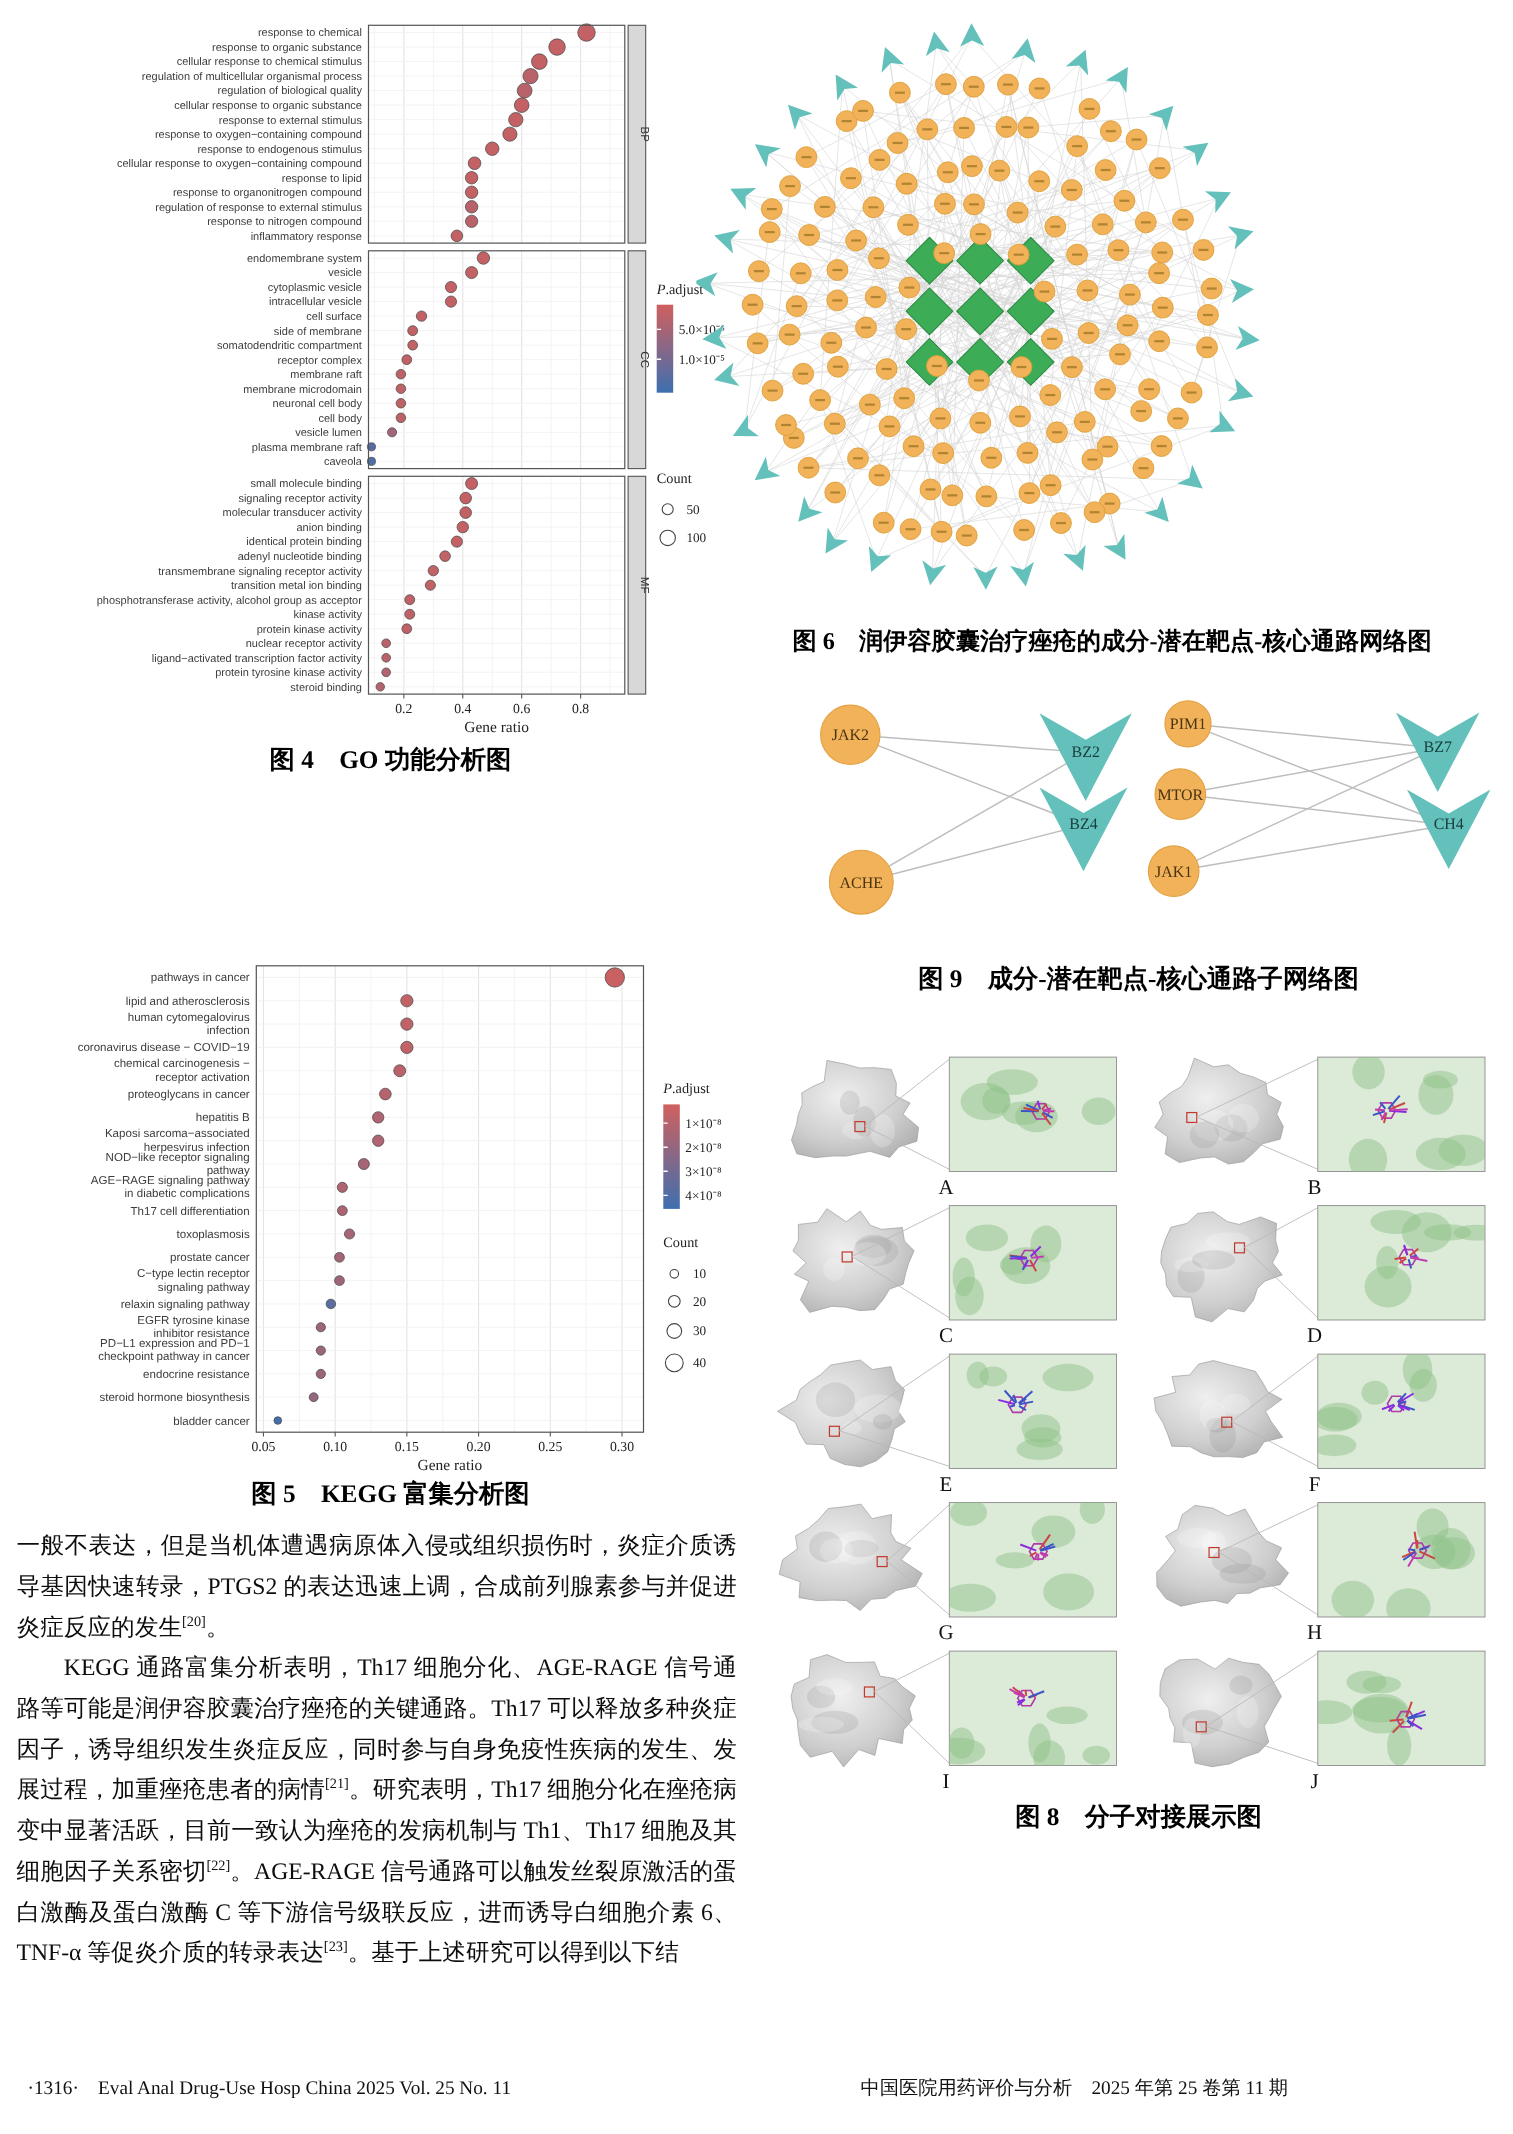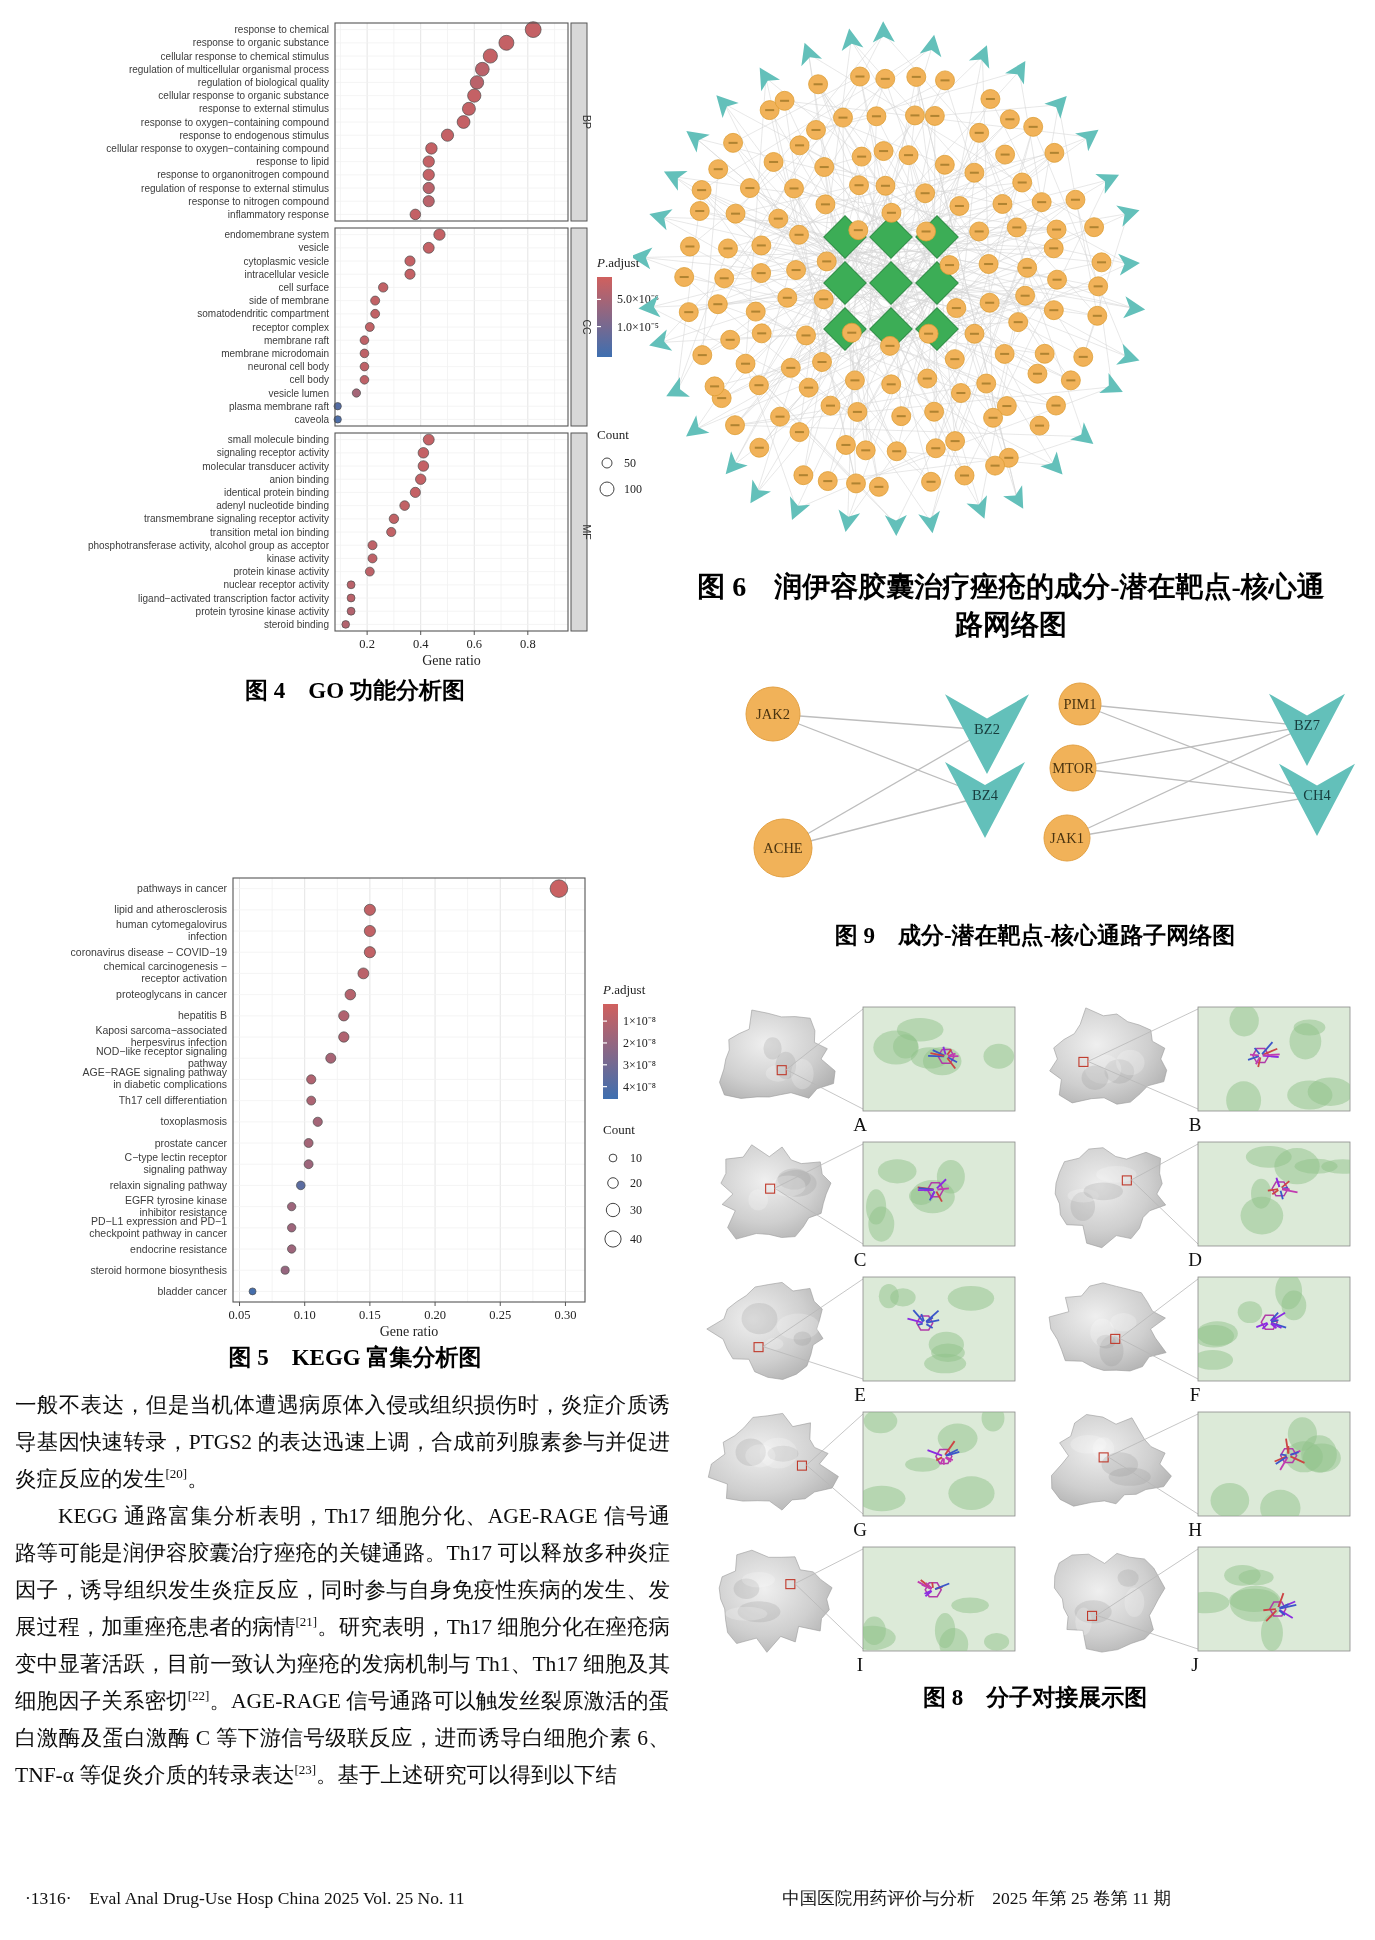--- a/index.html
+++ b/index.html
@@ -6,21 +6,21 @@
   body{width:1375px;height:1940px;background:#ffffff;position:relative;overflow:hidden;
        font-family:"Liberation Serif",serif;color:#111;}
   .cols{display:flex;padding:15px 0 0 15px;}
   .col-left{width:680px;flex:0 0 680px;}
   .col-right{width:680px;flex:0 0 680px;}
   svg{display:block;}
   .fig-caption{font-weight:bold;font-size:23px;text-align:center;color:#000;
                font-family:"Liberation Serif",serif;}
   #cap4{margin:4px 0 166px 0;}
   #cap5{margin:0 0 0 0;}
-  #cap6{margin:8px 48px 24px 0;font-size:28px;}
+  #cap6{margin:8px 48px 24px 0;font-size:22px;}
   #cap7{margin:12px 0 50px 0;}
   #cap8{margin:6px 0 0 0;}
   .bodytext{width:655px;margin-top:14px;font-size:21.5px;line-height:37px;text-align:justify;color:#0d0d0d;}
   .bodytext p{margin:0;}
   .bodytext .indent{text-indent:2em;}
   sup{font-size:13px;line-height:0;}
   #fig6svg{margin-left:-62px;}
   .notes{margin-top:22px;font-size:20px;line-height:36px;text-align:center;color:#000;}
   .footer{position:absolute;left:0;top:1886px;width:1196px;box-sizing:border-box;
           padding:0 25px;display:flex;justify-content:space-between;font-size:17.5px;color:#111;}

